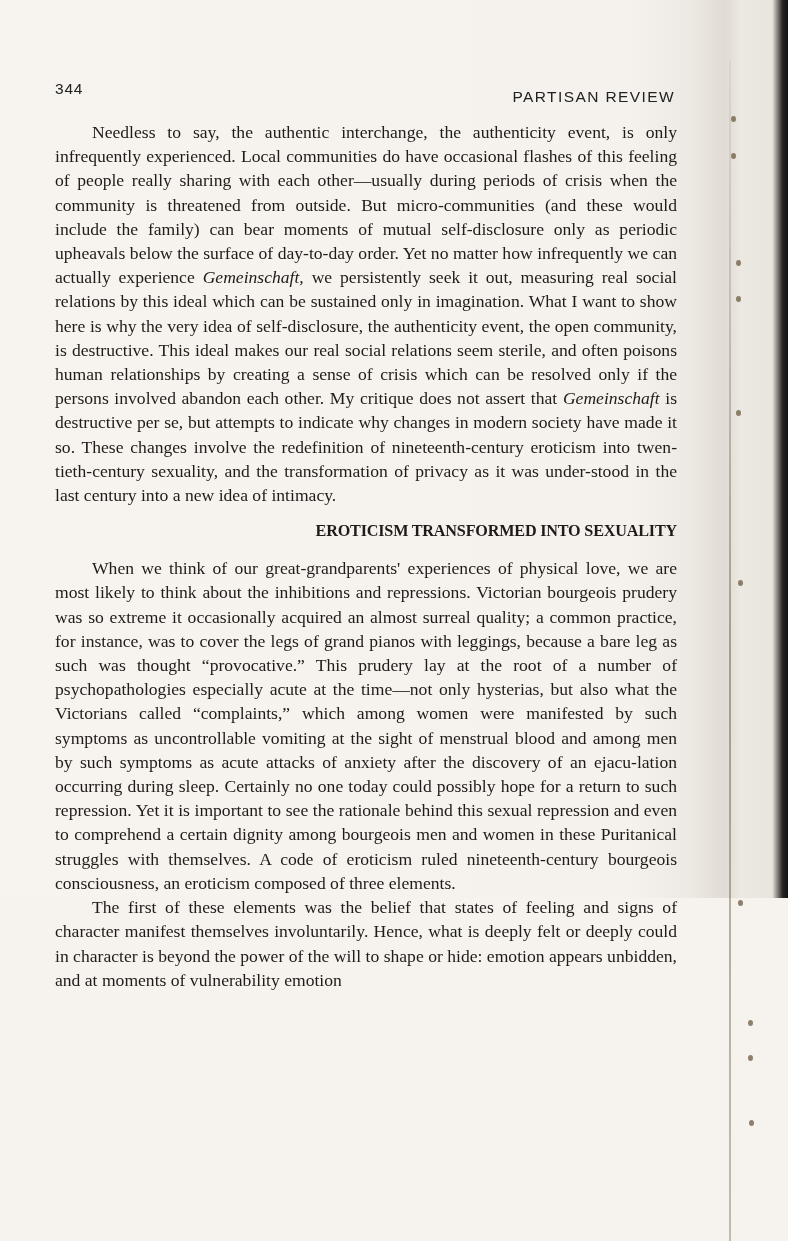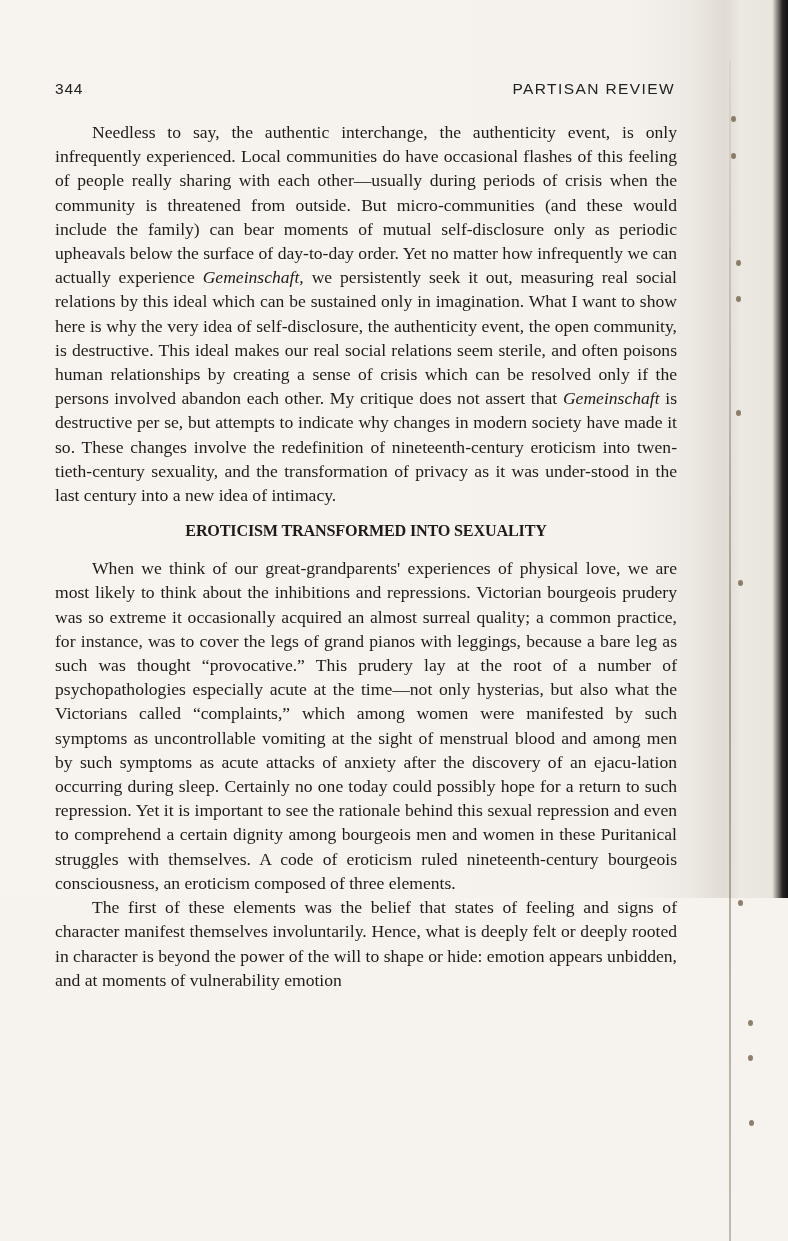--- a/index.html
+++ b/index.html
@@ -21,30 +21,30 @@
     .binding-mark {
       position: absolute; width: 5px; height: 6px; border-radius: 50%;
       background: #6b5a40; opacity: 0.75;
     }
     .header {
       position: absolute; left: 55px; top: 80px; width: 620px;
       font-family: "Liberation Sans", "DejaVu Sans", sans-serif;
       font-size: 15.5px; letter-spacing: 0.8px; color: #222;
     }
     .header .pageno { position: absolute; left: 0; top: 0; }
-    .header .running { position: absolute; right: 0; top: 0; letter-spacing: 1.4px; }
+    .header .running { position: absolute; right: 0; top: 8px; letter-spacing: 1.4px; }
     .body-text {
       position: absolute; left: 55px; top: 120px; width: 622px;
       font-size: 17.6px; line-height: 24.2px; text-align: justify;
       hyphens: manual;
     }
     .body-text p { margin: 0; text-indent: 37px; }
     .body-text h2 {
       margin: 12px 0 13px 0; font-size: 16.2px; font-weight: bold;
-      letter-spacing: -0.2px; line-height: 24px; text-align: center;
+      letter-spacing: -0.2px; line-height: 24px; text-align: right;
     }
     .body-text em { font-style: italic; }
   </style>
 </head>
 <body>
 
 <div class="page">
   <div class="binding-edge"></div>
   <div class="binding-mark" style="left:731px;top:116px;"></div>
   <div class="binding-mark" style="left:731px;top:153px;"></div>
@@ -61,15 +61,15 @@
     <span class="pageno">344</span>
     <span class="running">PARTISAN REVIEW</span>
   </div>
 
   <div class="body-text">
     <p><span>Needless to say, the authentic interchange, the authenticity event, is only infrequently experienced. Local communities do have occasional flashes of this feeling of people really sharing with each other—usually during periods of crisis when the community is threatened from outside. But micro-communities (and these would include the family) can bear moments of mutual self-disclosure only as periodic upheavals below the surface of day-to-day order. Yet no matter how infrequently we can actually experience </span><em>Gemeinschaft,</em><span> we persistently seek it out, measuring real social relations by this ideal which can be sustained only in imagination. What I want to show here is why the very idea of self-disclosure, the authenticity event, the open community, is destructive. This ideal makes our real social relations seem sterile, and often poisons human relationships by creating a sense of crisis which can be resolved only if the persons involved abandon each other. My critique does not assert that </span><em>Gemeinschaft</em><span> is destructive per se, but attempts to indicate why changes in modern society have made it so. These changes involve the redefinition of nineteenth-century eroticism into twen-tieth-century sexuality, and the transformation of privacy as it was under-stood in the last century into a new idea of intimacy.</span></p>
 
     <h2>EROTICISM TRANSFORMED INTO SEXUALITY</h2>
 
     <p>When we think of our great-grandparents' experiences of physical love, we are most likely to think about the inhibitions and repressions. Victorian bourgeois prudery was so extreme it occasionally acquired an almost surreal quality; a common practice, for instance, was to cover the legs of grand pianos with leggings, because a bare leg as such was thought “provocative.” This prudery lay at the root of a number of psychopathologies especially acute at the time—not only hysterias, but also what the Victorians called “complaints,” which among women were manifested by such symptoms as uncontrollable vomiting at the sight of menstrual blood and among men by such symptoms as acute attacks of anxiety after the discovery of an ejacu-lation occurring during sleep. Certainly no one today could possibly hope for a return to such repression. Yet it is important to see the rationale behind this sexual repression and even to comprehend a certain dignity among bourgeois men and women in these Puritanical struggles with themselves. A code of eroticism ruled nineteenth-century bourgeois consciousness, an eroticism composed of three elements.</p>
-    <p>The first of these elements was the belief that states of feeling and signs of character manifest themselves involuntarily. Hence, what is deeply felt or deeply rooted in character is beyond the power of the will to shape or hide: emotion appears unbidden, and at moments of vulnerability emotion</p>
+    <p>The first of these elements was the belief that states of feeling and signs of character manifest themselves involuntarily. Hence, what is deeply felt or deeply could in character is beyond the power of the will to shape or hide: emotion appears unbidden, and at moments of vulnerability emotion</p>
   </div>
 </div>
 
 </body></html>

